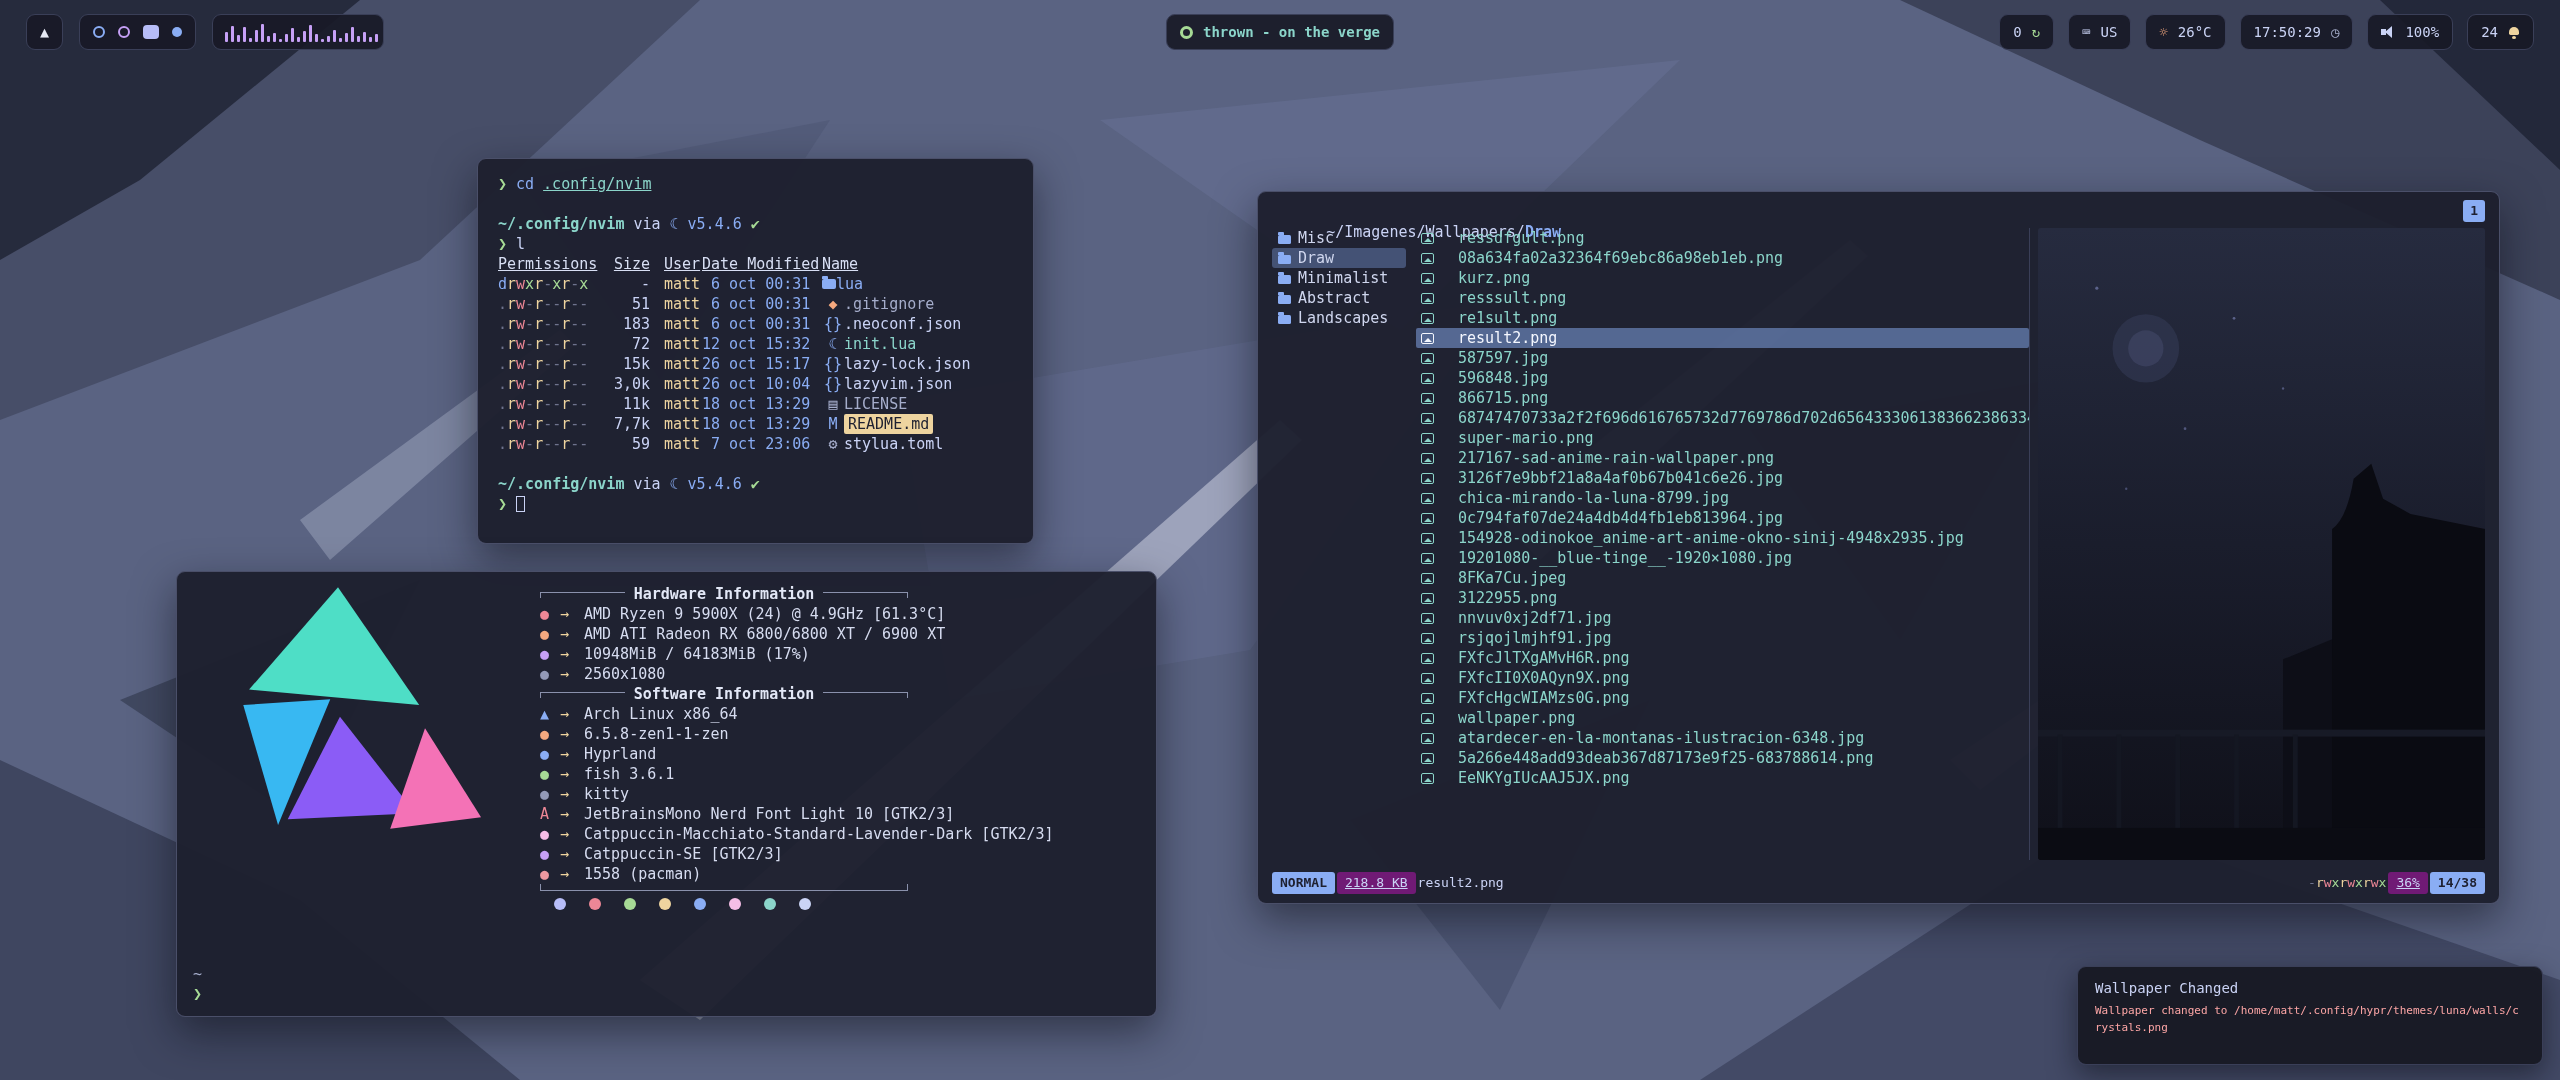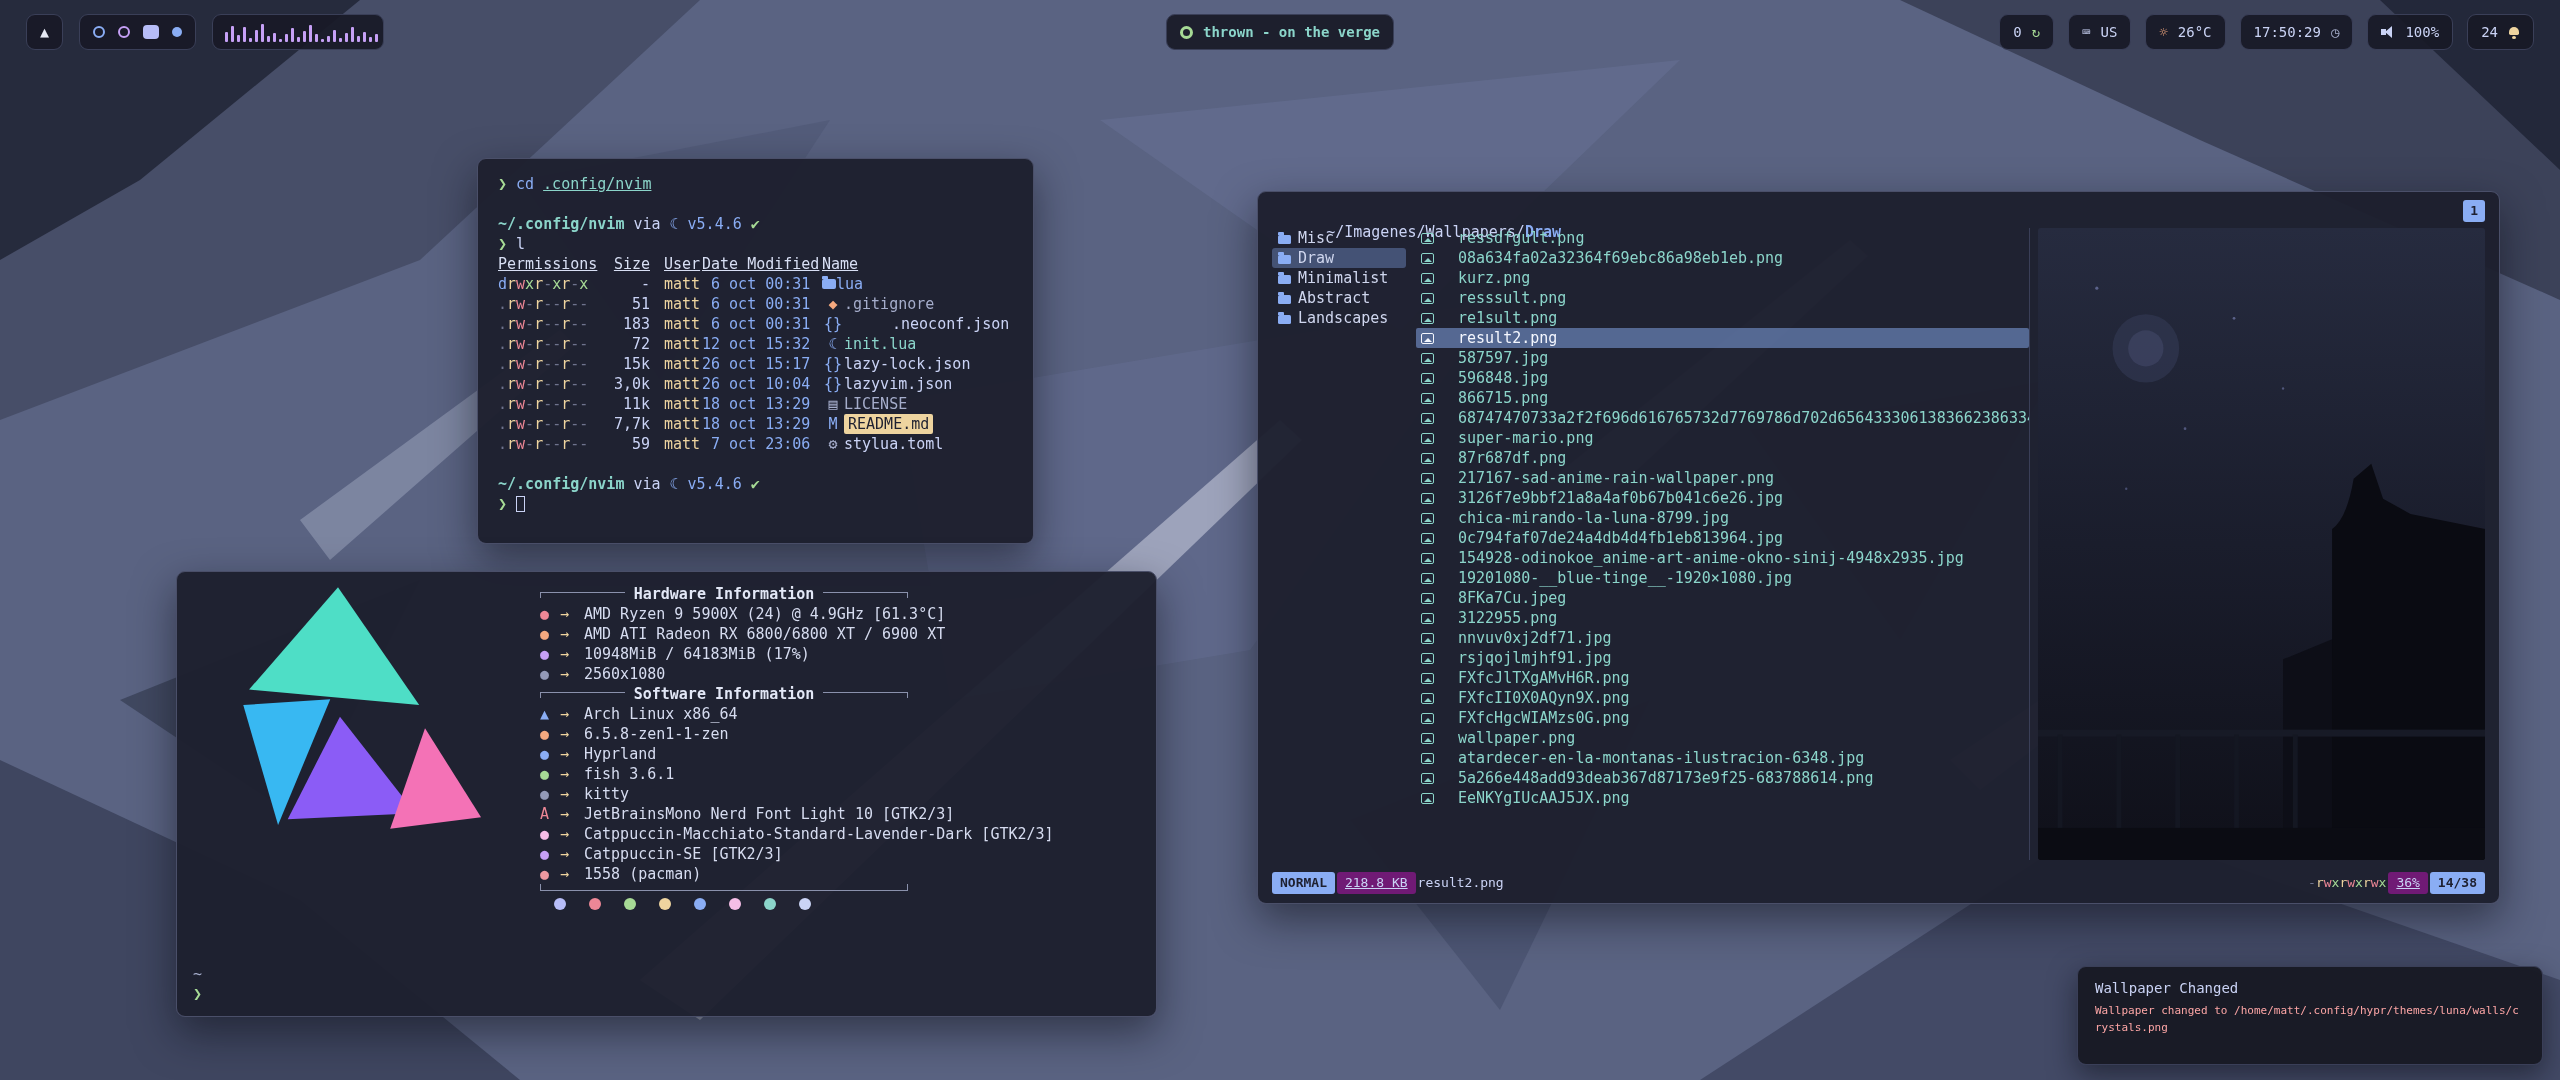--- a/index.html
+++ b/index.html
@@ -252,21 +252,21 @@
           <span class="col-icon" style="color: rgb(245, 169, 127);">◆</span>
           <span style="color: rgb(165, 173, 203);">.gitignore</span>
         </div>
 
         <div class="ls-row">
           <span class="col-perm"><i class="pc-dash">.</i><i class="pc-r">r</i><i class="pc-w">w</i><i class="pc-dash">-</i><i class="pc-r">r</i><i class="pc-dash">-</i><i class="pc-dash">-</i><i class="pc-r">r</i><i class="pc-dash">-</i><i class="pc-dash">-</i></span>
           <span class="col-size">183</span>
           <span class="col-user">matt</span>
           <span class="col-date"> 6 oct 00:31</span>
           <span class="col-icon" style="color: rgb(138, 173, 244);">{}</span>
-          <span style="color: rgb(202, 211, 245); margin-left: 48px;">.neoconf.json</span>
+          <span style="color: rgb(202, 211, 245);">.neoconf.json</span>
         </div>
 
         <div class="ls-row">
           <span class="col-perm"><i class="pc-dash">.</i><i class="pc-r">r</i><i class="pc-w">w</i><i class="pc-dash">-</i><i class="pc-r">r</i><i class="pc-dash">-</i><i class="pc-dash">-</i><i class="pc-r">r</i><i class="pc-dash">-</i><i class="pc-dash">-</i></span>
           <span class="col-size">72</span>
           <span class="col-user">matt</span>
           <span class="col-date">12 oct 15:32</span>
           <span class="col-icon" style="color: rgb(138, 173, 244);">☾</span>
           <span style="color: rgb(139, 213, 202);">init.lua</span>
         </div>
@@ -527,24 +527,20 @@
           <div class="fm-file">
             <span class="img-icon"></span>
             <span class="fm-file-name">68747470733a2f2f696d616765732d7769786d702d65643330613836623863346</span>
           </div>
 
           <div class="fm-file">
             <span class="img-icon"></span>
             <span class="fm-file-name">super-mario.png</span>
           </div>
 
-          <div class="fm-file">
-            <span class="img-icon"></span>
-            <span class="fm-file-name">87r687df.png</span>
-          </div>
 
           <div class="fm-file">
             <span class="img-icon"></span>
             <span class="fm-file-name">217167-sad-anime-rain-wallpaper.png</span>
           </div>
 
           <div class="fm-file">
             <span class="img-icon"></span>
             <span class="fm-file-name">3126f7e9bbf21a8a4af0b67b041c6e26.jpg</span>
           </div>

